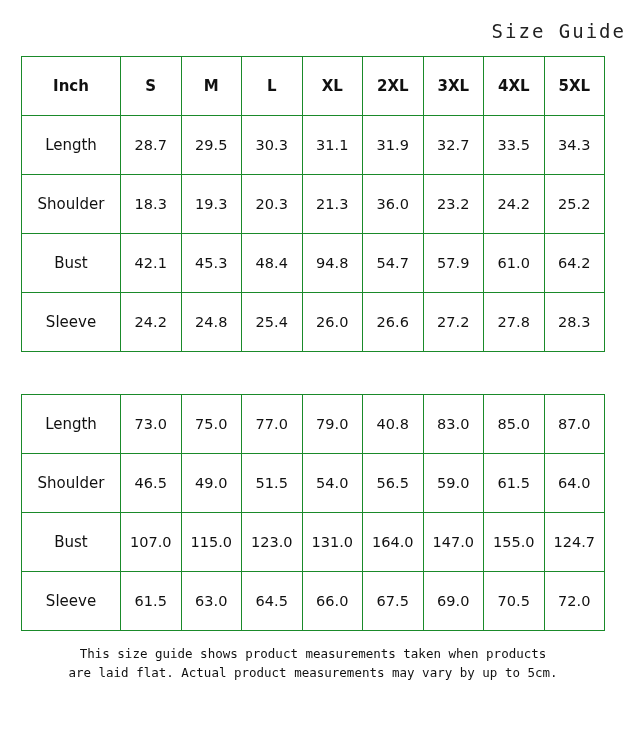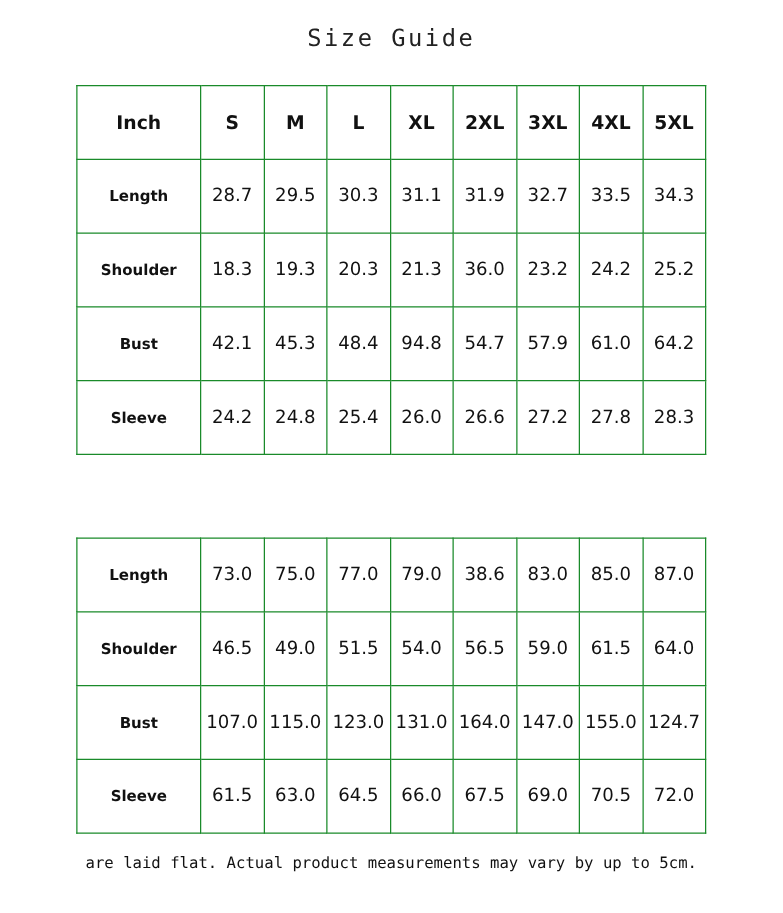--- a/index.html
+++ b/index.html
@@ -14,45 +14,45 @@
     color: #000000;
     overflow: hidden;
   }
   .page {
     width: 626px;
     height: 730px;
     position: relative;
     box-sizing: border-box;
   }
   .title {
-    text-align: center;
+    text-align: right;
     font-family: "DejaVu Sans Mono", monospace;
     font-size: 19px;
     letter-spacing: 2px;
     color: #222222;
     padding-top: 20px;
     padding-bottom: 14px;
   }
   table.size-table {
-    width: 504px;
-    margin: 12px auto;
+    width: 584px;
+    margin: 0 auto;
     border-collapse: collapse;
     table-layout: fixed;
   }
   table.size-table td {
     border: 1px solid #1a8a2a;
     height: 56px;
     text-align: center;
     vertical-align: middle;
     font-size: 14.5px;
     color: #111111;
   }
   table.size-table td.rowhead {
-    font-weight: bold;
-    font-size: 12px;
+    font-weight: normal;
+    font-size: 15px;
     width: 96px;
   }
   table.size-table tr.header td {
     font-weight: bold;
     font-size: 15px;
   }
   .gap {
     height: 42px;
   }
   .footer {
@@ -135,21 +135,21 @@
   <div class="gap"></div>
 
   <table class="size-table">
     <tbody>
         <tr>
           <td class="rowhead">Length</td>
           <td>73.0</td>
           <td>75.0</td>
           <td>77.0</td>
           <td>79.0</td>
-          <td>38.6</td>
+          <td>40.8</td>
           <td>83.0</td>
           <td>85.0</td>
           <td>87.0</td>
         </tr>
         <tr>
           <td class="rowhead">Shoulder</td>
           <td>46.5</td>
           <td>49.0</td>
           <td>51.5</td>
           <td>54.0</td>
@@ -177,16 +177,17 @@
           <td>66.0</td>
           <td>67.5</td>
           <td>69.0</td>
           <td>70.5</td>
           <td>72.0</td>
         </tr>
       </tbody>
   </table>
 
   <div class="footer">
+    <div>This size guide shows product measurements taken when products</div>
     <div>are laid flat. Actual product measurements may vary by up to 5cm.</div>
   </div>
 
 </div>
 
 </body></html>

